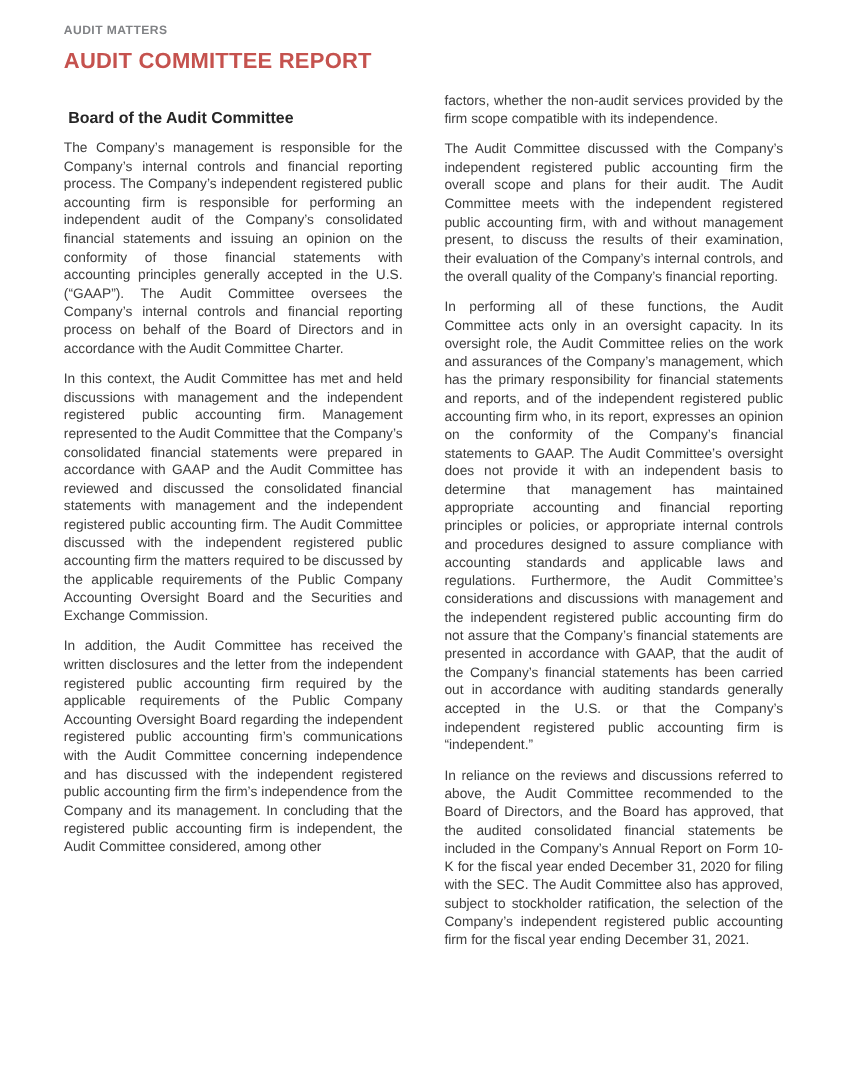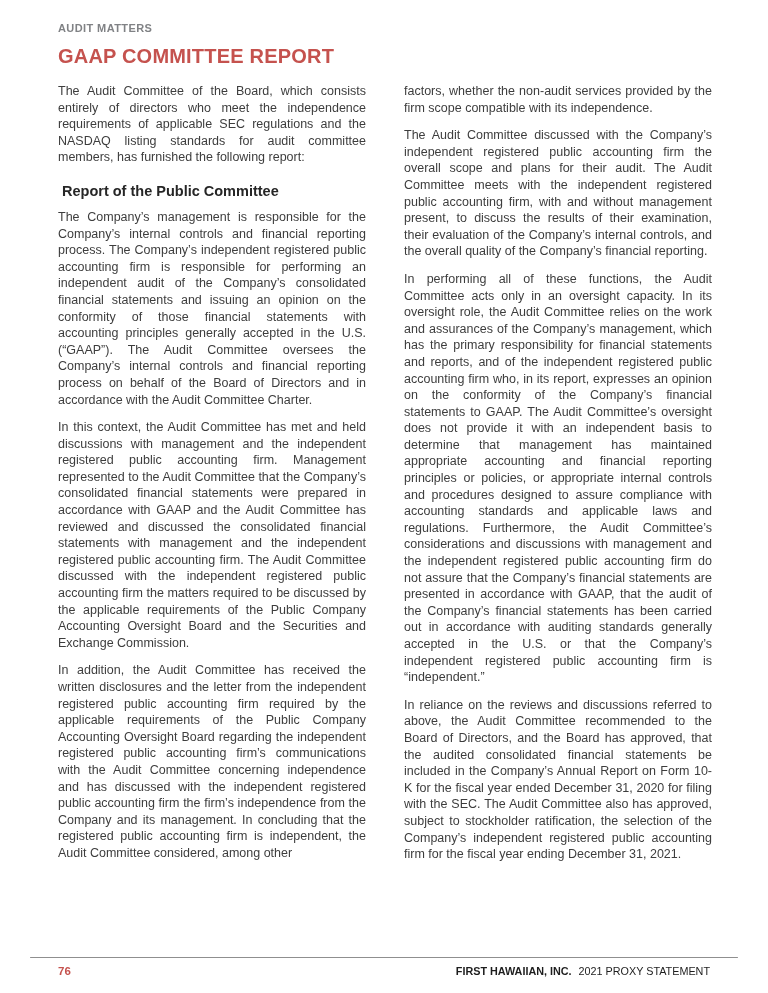--- a/index.html
+++ b/index.html
@@ -88,45 +88,34 @@
     margin-left: 4px;
   }
 </style>
 </head>
 <body>
 
 <div class="page">
 
   <div class="eyebrow">AUDIT MATTERS</div>
 
-  <h1 class="title">GAAP COMMITTEE REPORT</h1>
+  <h1 class="title">AUDIT COMMITTEE REPORT</h1>
 
   <div class="columns">
 
     <div class="col">
-      <p>The Audit Committee of the Board, which consists entirely of directors who meet the independence requirements of applicable SEC regulations and the NASDAQ listing standards for audit committee members, has furnished the following report:</p>
-      <h2 class="subheading">Report of the Public Committee</h2>
+      <h2 class="subheading">Board of the Audit Committee</h2>
       <p>The Company’s management is responsible for the Company’s internal controls and financial reporting process. The Company’s independent registered public accounting firm is responsible for performing an independent audit of the Company’s consolidated financial statements and issuing an opinion on the conformity of those financial statements with accounting principles generally accepted in the U.S. (“GAAP”). The Audit Committee oversees the Company’s internal controls and financial reporting process on behalf of the Board of Directors and in accordance with the Audit Committee Charter.</p>
       <p>In this context, the Audit Committee has met and held discussions with management and the independent registered public accounting firm. Management represented to the Audit Committee that the Company’s consolidated financial statements were prepared in accordance with GAAP and the Audit Committee has reviewed and discussed the consolidated financial statements with management and the independent registered public accounting firm. The Audit Committee discussed with the independent registered public accounting firm the matters required to be discussed by the applicable requirements of the Public Company Accounting Oversight Board and the Securities and Exchange Commission.</p>
       <p>In addition, the Audit Committee has received the written disclosures and the letter from the independent registered public accounting firm required by the applicable requirements of the Public Company Accounting Oversight Board regarding the independent registered public accounting firm’s communications with the Audit Committee concerning independence and has discussed with the independent registered public accounting firm the firm’s independence from the Company and its management. In concluding that the registered public accounting firm is independent, the Audit Committee considered, among other</p>
     </div>
 
     <div class="col">
       <p>factors, whether the non-audit services provided by the firm scope compatible with its independence.</p>
       <p>The Audit Committee discussed with the Company’s independent registered public accounting firm the overall scope and plans for their audit. The Audit Committee meets with the independent registered public accounting firm, with and without management present, to discuss the results of their examination, their evaluation of the Company’s internal controls, and the overall quality of the Company’s financial reporting.</p>
       <p>In performing all of these functions, the Audit Committee acts only in an oversight capacity. In its oversight role, the Audit Committee relies on the work and assurances of the Company’s management, which has the primary responsibility for financial statements and reports, and of the independent registered public accounting firm who, in its report, expresses an opinion on the conformity of the Company’s financial statements to GAAP. The Audit Committee’s oversight does not provide it with an independent basis to determine that management has maintained appropriate accounting and financial reporting principles or policies, or appropriate internal controls and procedures designed to assure compliance with accounting standards and applicable laws and regulations. Furthermore, the Audit Committee’s considerations and discussions with management and the independent registered public accounting firm do not assure that the Company’s financial statements are presented in accordance with GAAP, that the audit of the Company’s financial statements has been carried out in accordance with auditing standards generally accepted in the U.S. or that the Company’s independent registered public accounting firm is “independent.”</p>
       <p>In reliance on the reviews and discussions referred to above, the Audit Committee recommended to the Board of Directors, and the Board has approved, that the audited consolidated financial statements be included in the Company’s Annual Report on Form 10-K for the fiscal year ended December 31, 2020 for filing with the SEC. The Audit Committee also has approved, subject to stockholder ratification, the selection of the Company’s independent registered public accounting firm for the fiscal year ending December 31, 2021.</p>
     </div>
 
   </div>
 
-  <div class="footer">
-    <div class="footer-rule"></div>
-    <div class="footer-row">
-      <span class="page-num">76</span>
-      <span class="footer-right">
-        <span class="company">FIRST HAWAIIAN, INC.</span>
-        <span class="doc-title">2021 PROXY STATEMENT</span>
-      </span>
-    </div>
-  </div>
 
 </div>
 
 </body></html>

